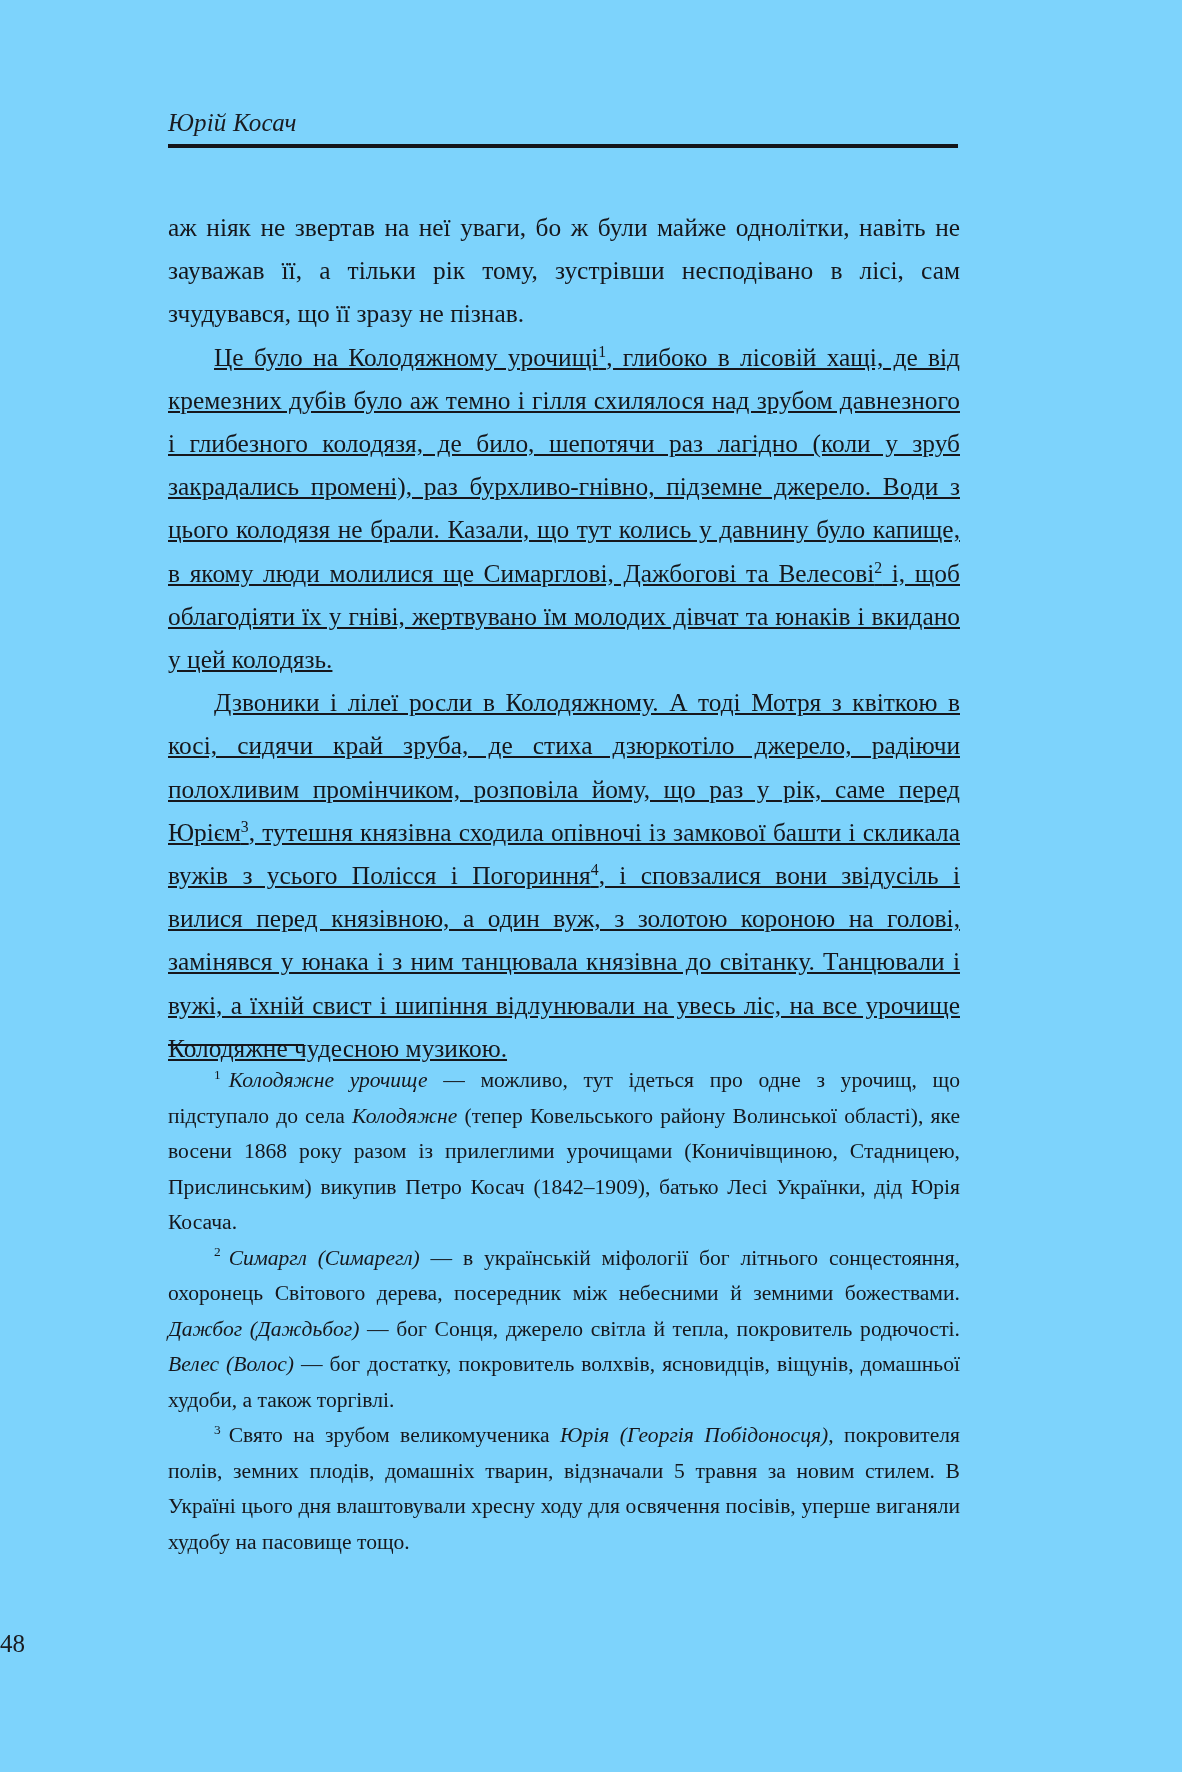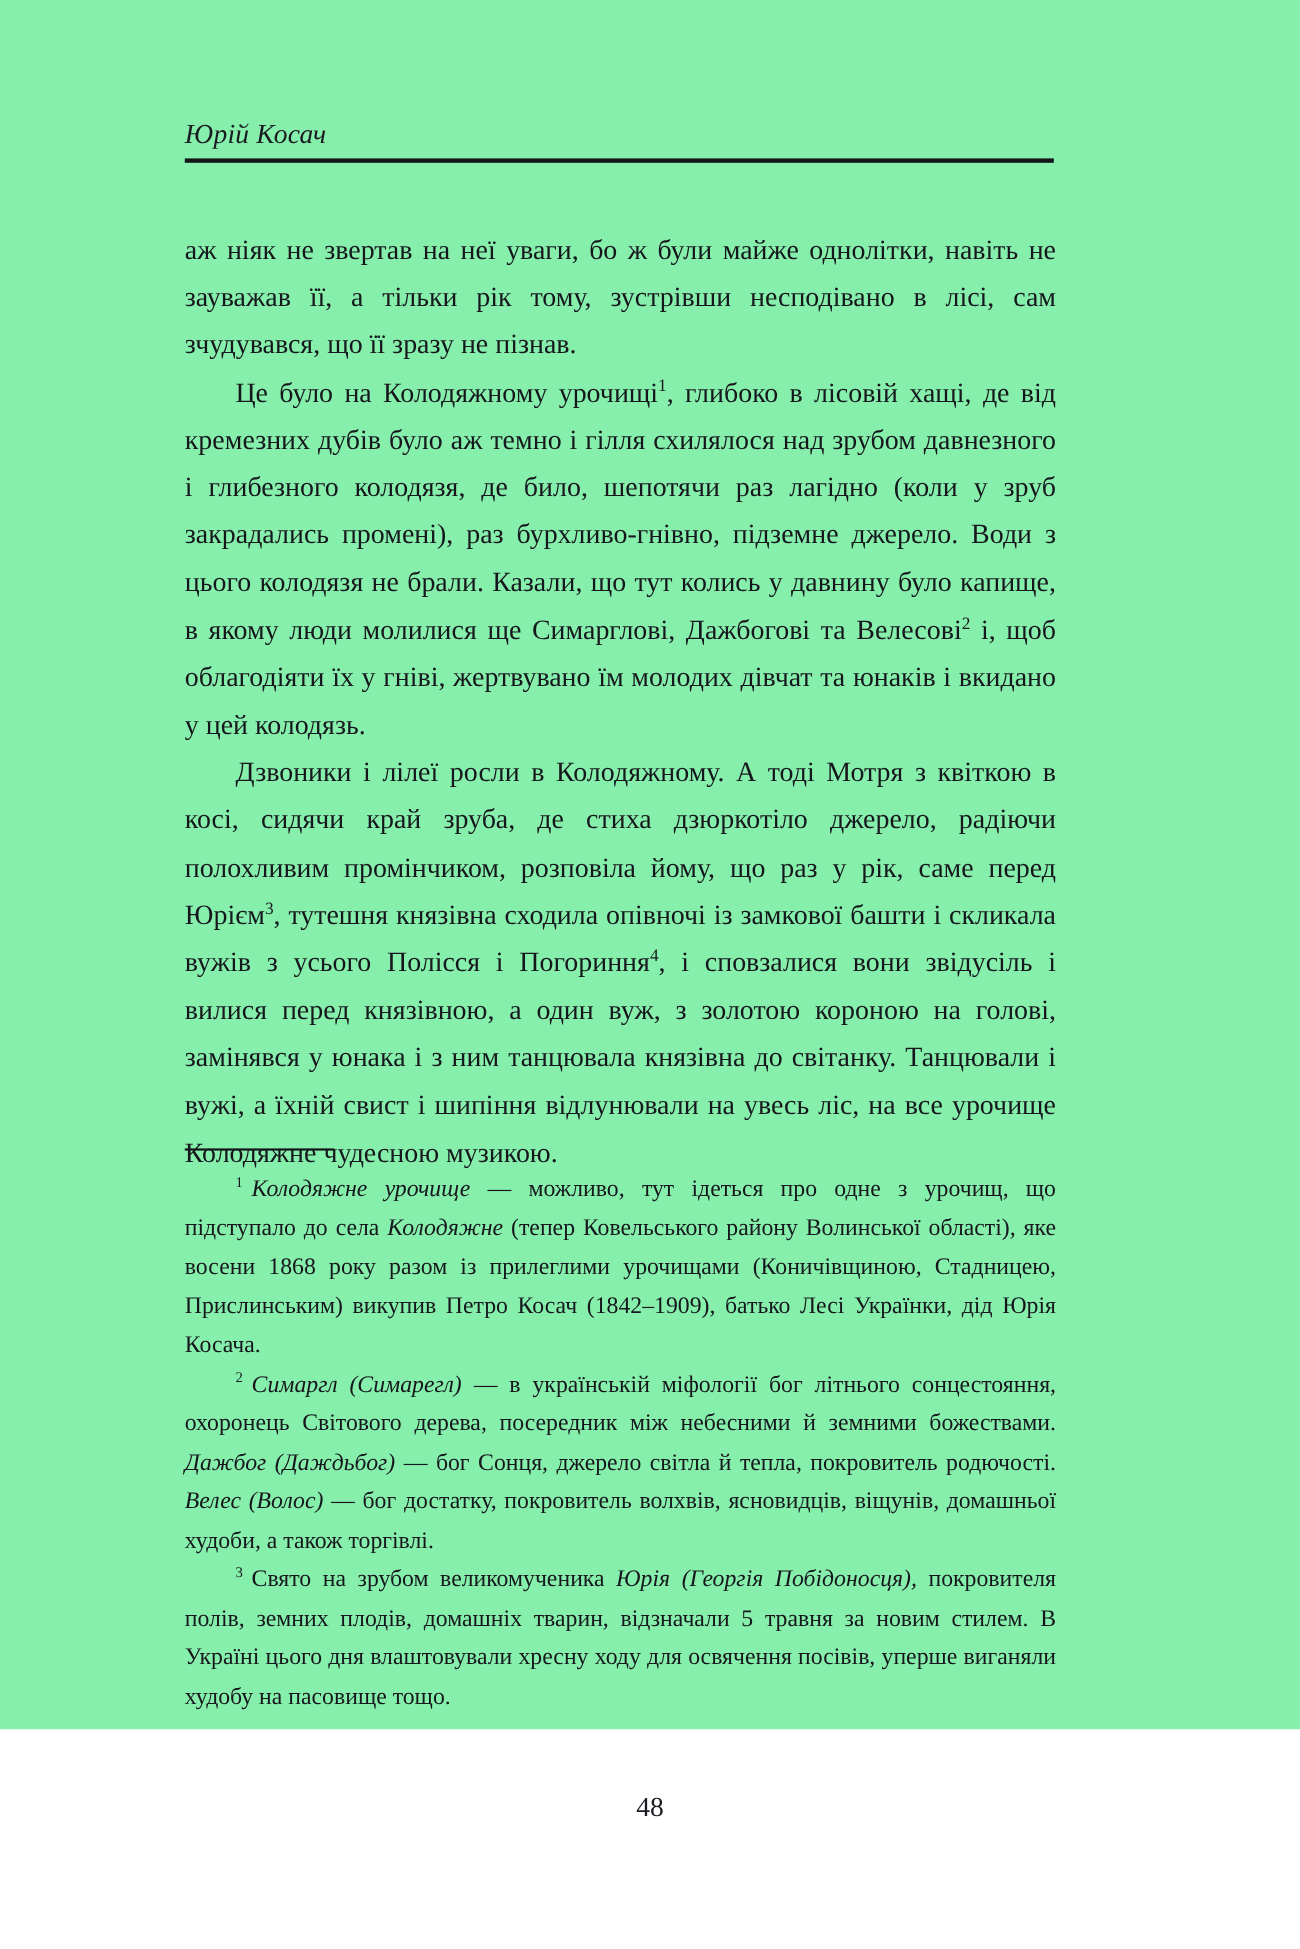--- a/index.html
+++ b/index.html
@@ -13,22 +13,22 @@
     font-family: "Liberation Serif", "DejaVu Serif", serif;
     color: #15161a;
     position: relative;
     overflow: hidden;
   }
 
   .page {
     position: absolute;
     left: 0; top: 0;
     width: 1182px;
-    height: 1572px;
-    background: #86efac;
+    height: 1772px;
+    background: #7dd3fc;
   }
 
   
   .running-head {
     position: absolute;
     left: 168px;
     top: 108px;
     width: 790px;
   }
   .running-head-title {
@@ -57,20 +57,21 @@
     font-size: 25.4px;
     line-height: 43.2px;
     text-align: justify;
     text-justify: inter-word;
     margin: 0;
     hyphens: manual;
     color: #16171c;
   }
   .para.indent {
     text-indent: 46px;
+    text-decoration: underline;
   }
   sup.fn {
     font-size: 0.62em;
     vertical-align: super;
     line-height: 0;
   }
 
   
   .footnotes {
     position: absolute;
@@ -100,21 +101,20 @@
     line-height: 0;
     margin-right: 8px;
   }
 
   
   .folio {
     position: absolute;
     left: 0;
     top: 1630px;
     width: 1182px;
-    text-align: center;
     font-size: 25px;
     color: #1a1b20;
   }
 </style>
 </head>
 <body>
 
 <div class="page">
 
   <div class="running-head">

